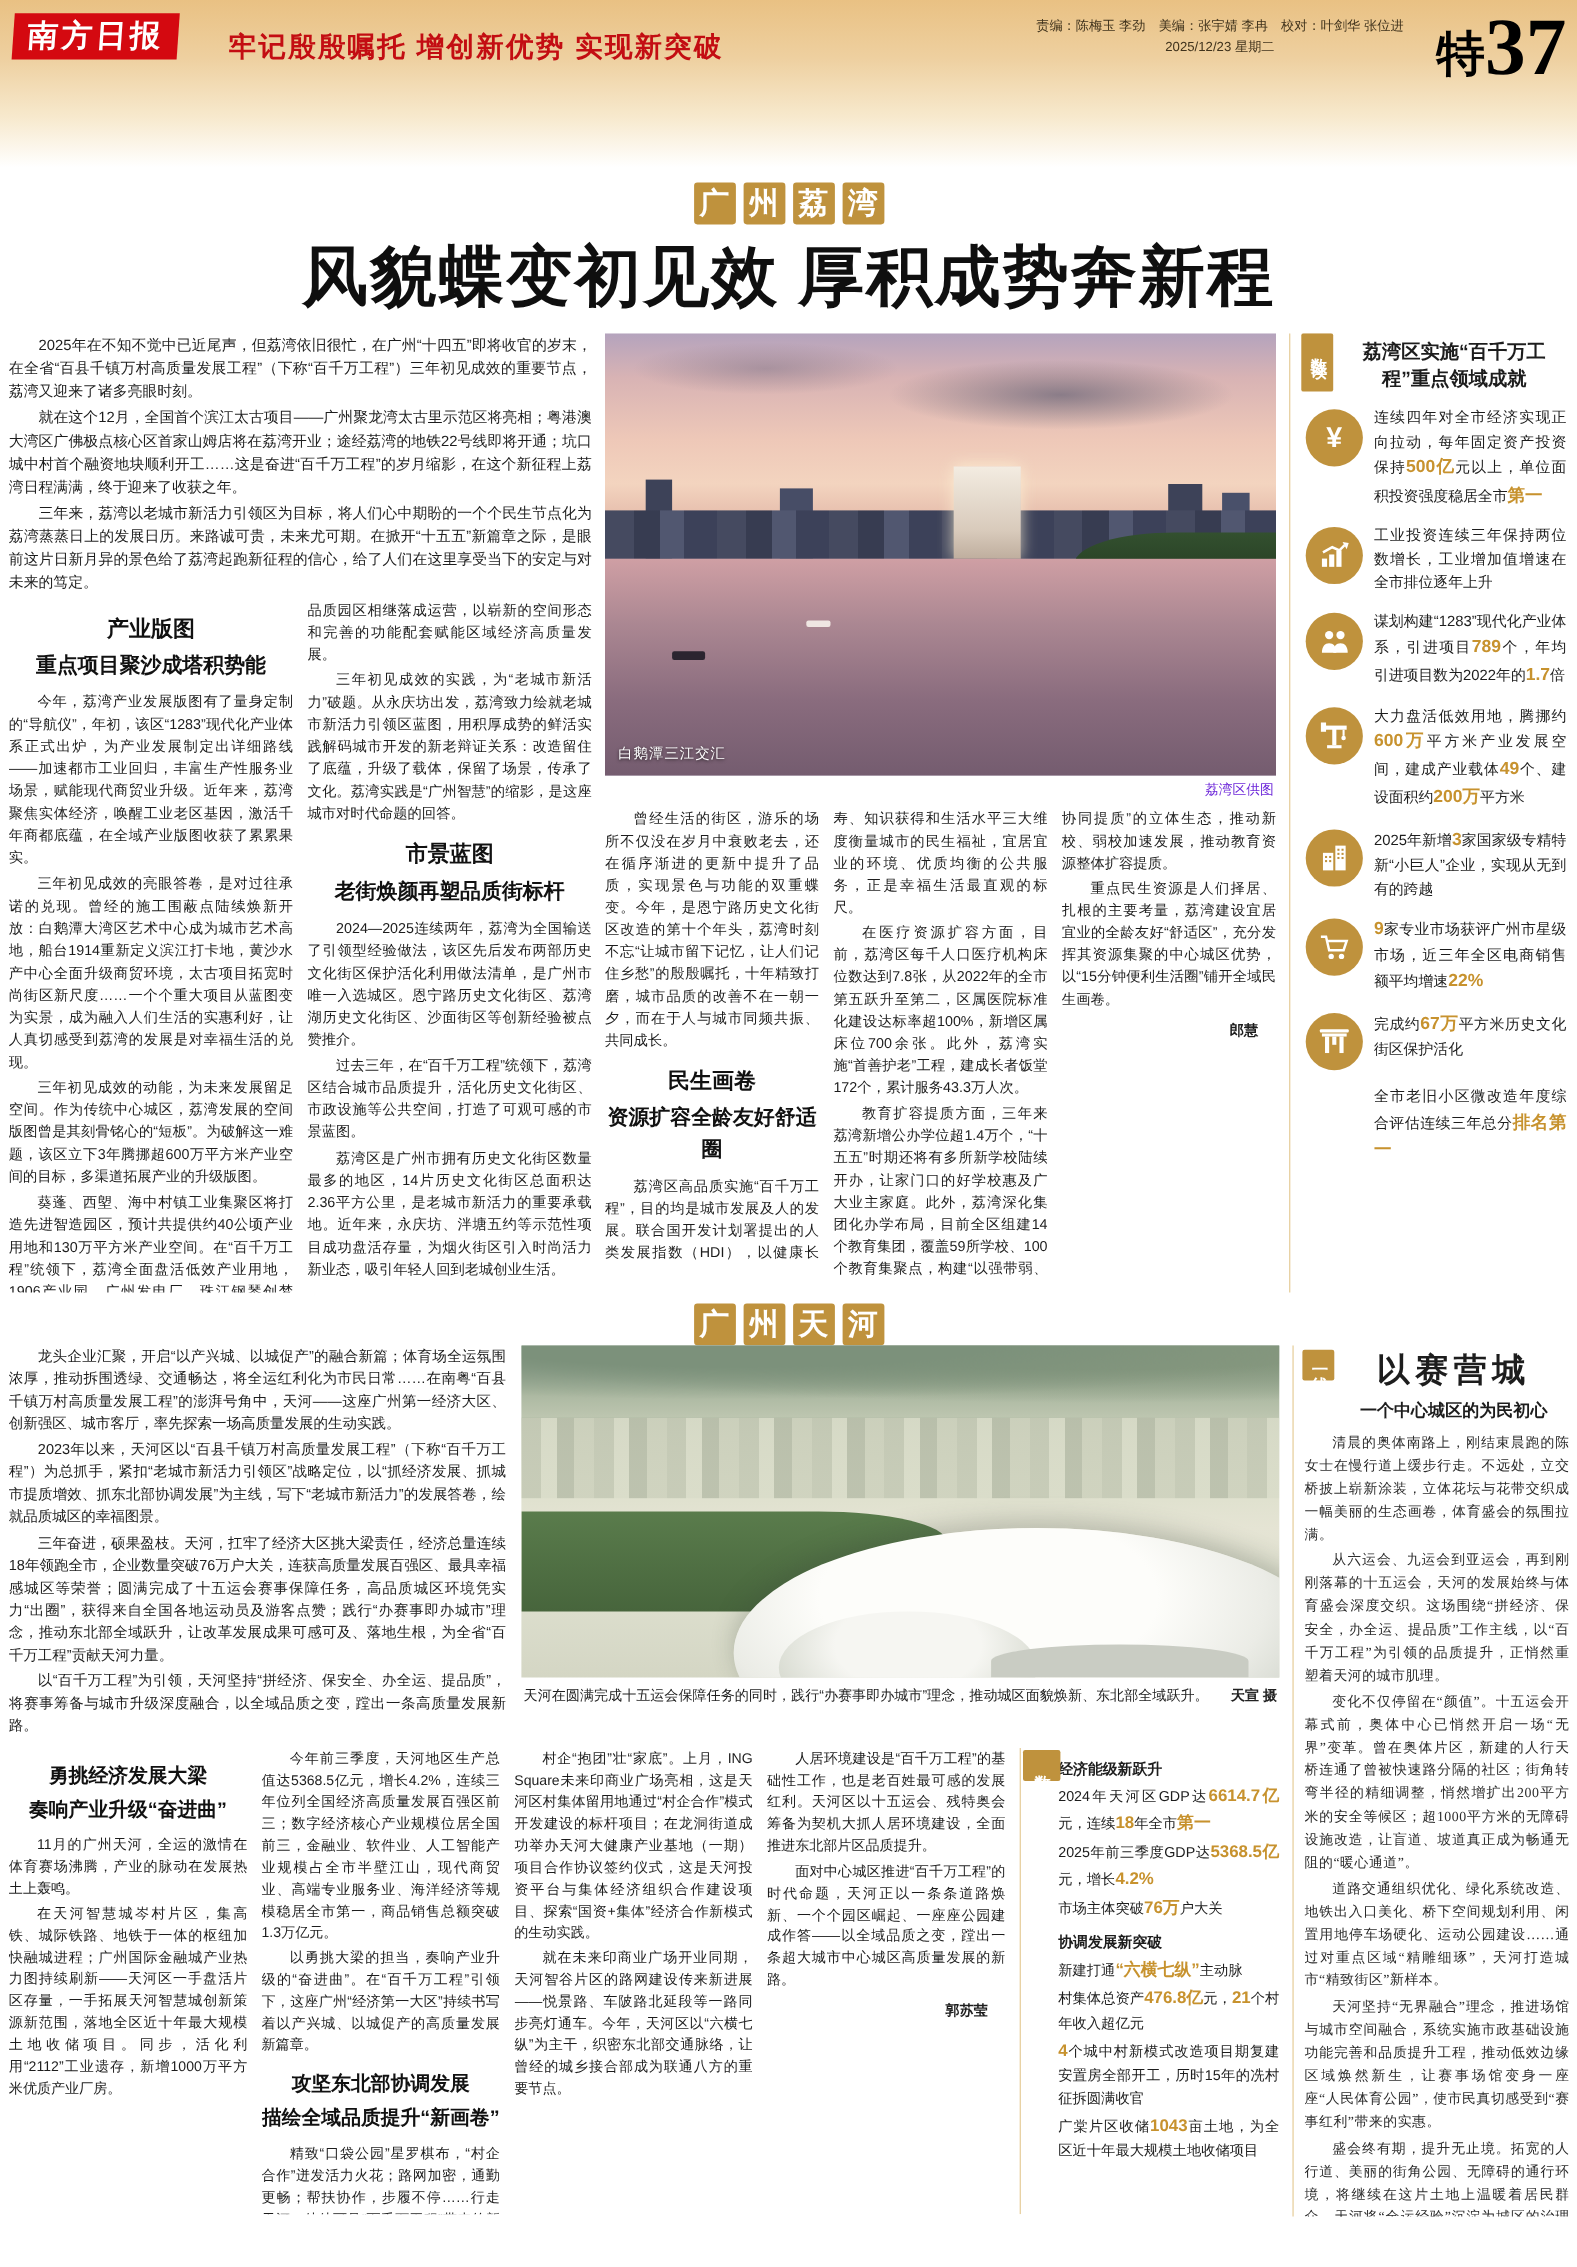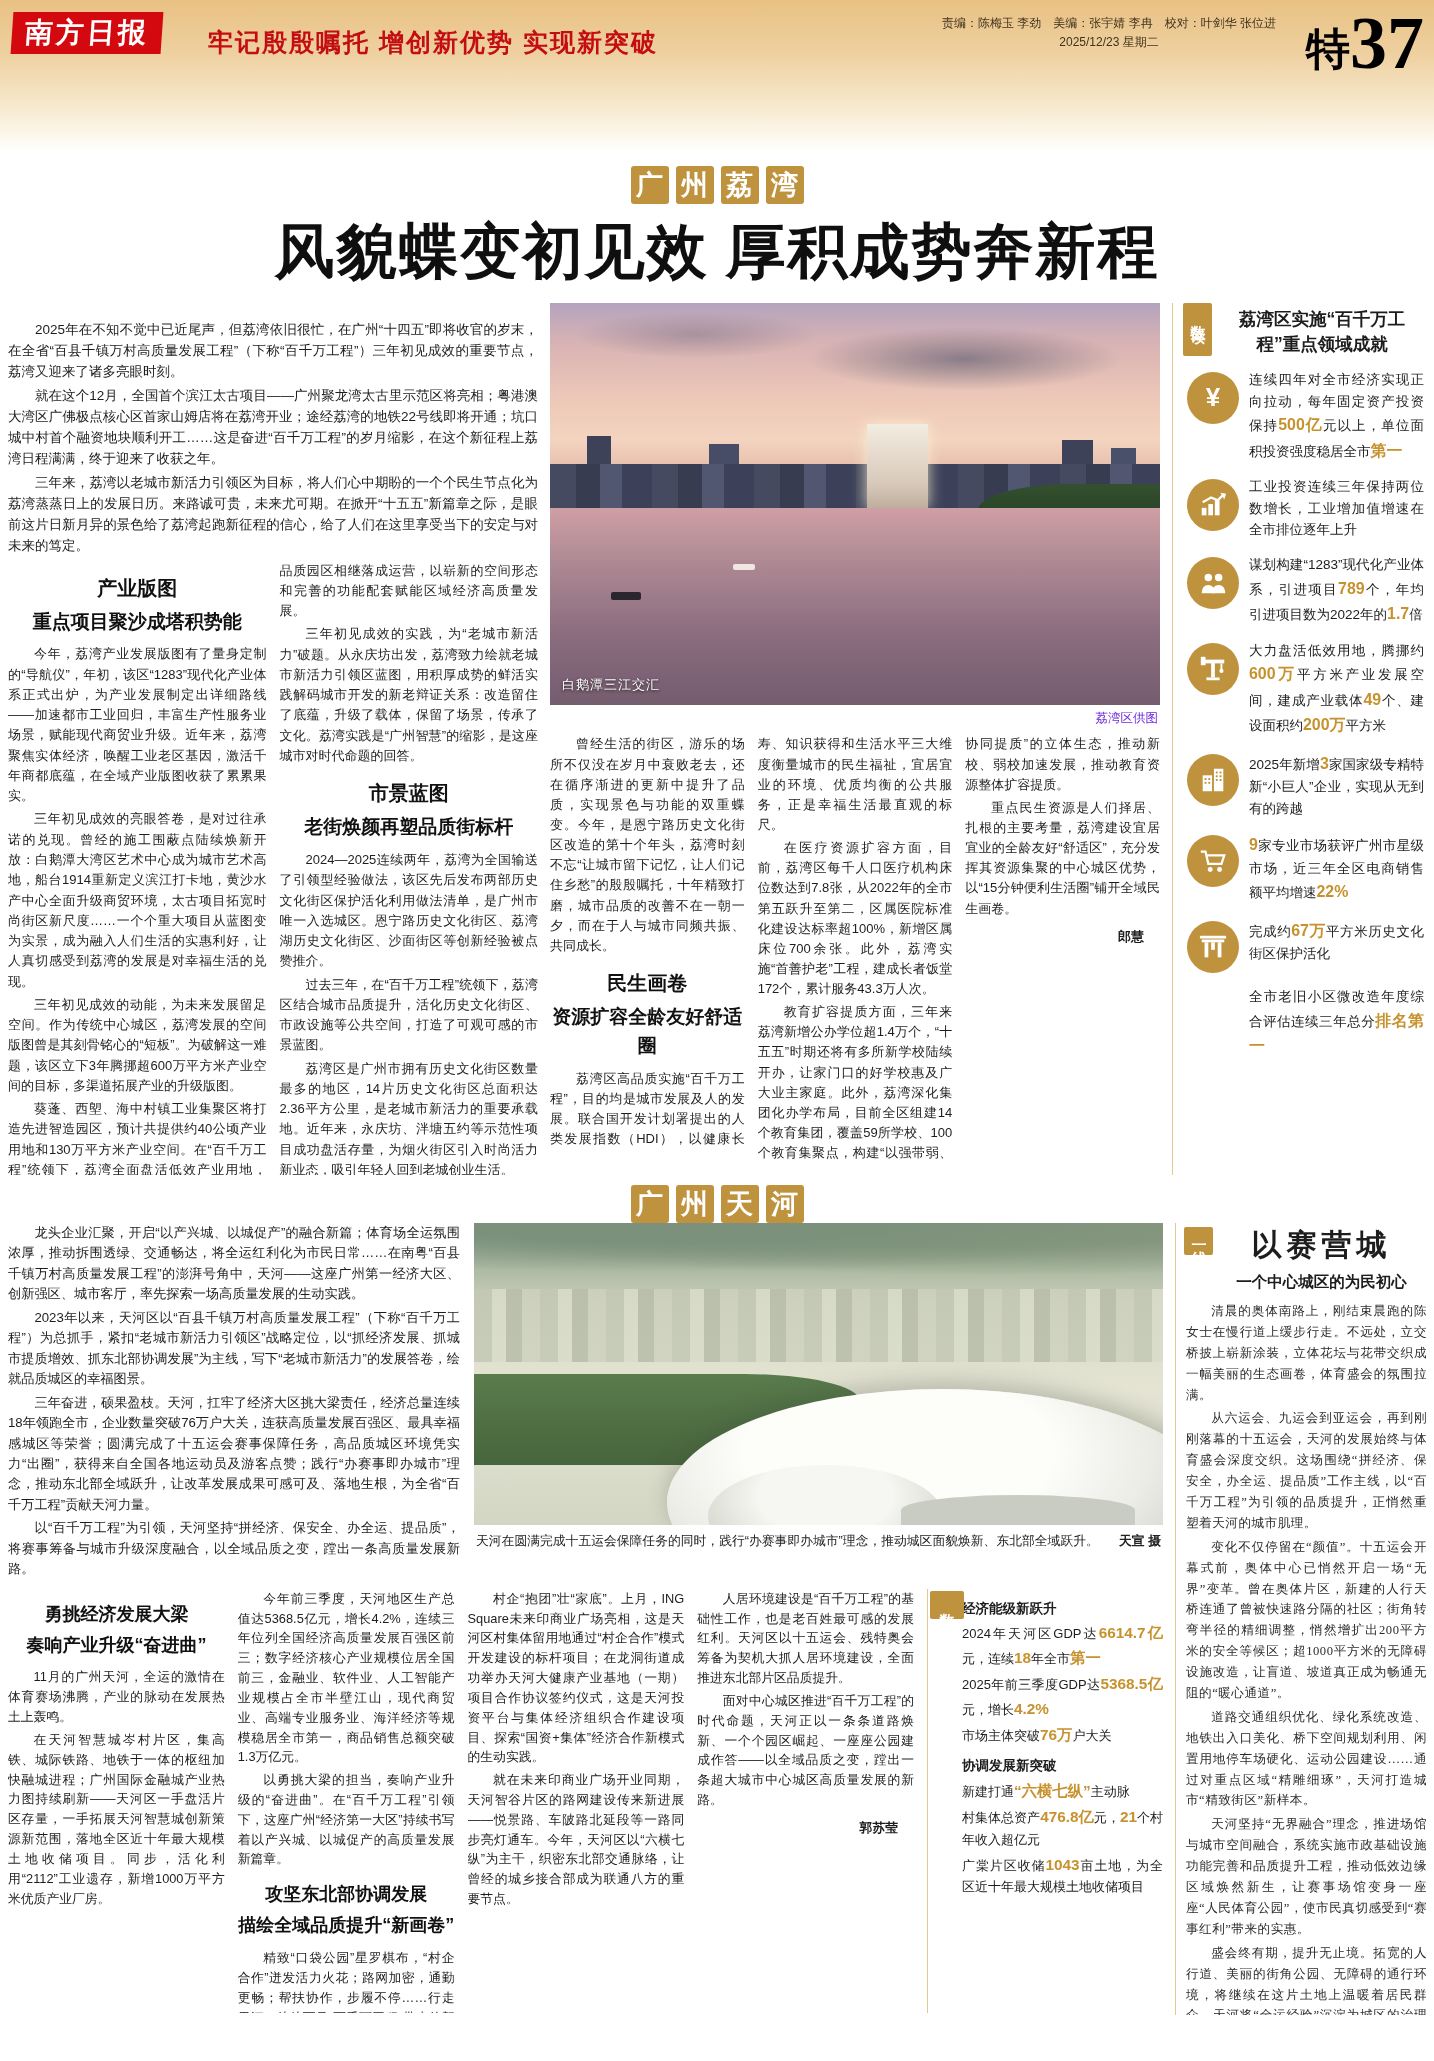--- a/index.html
+++ b/index.html
@@ -36,21 +36,21 @@
   .sechead .l2 { display:block; font-size:19px; margin-top:3px; }
   .byline { text-align:right; font-weight:800; padding-right:16px; margin-top:8px; text-indent:0; }
   .vtab { writing-mode:vertical-rl; background:#bf923d; color:#fff; font-size:15px; font-weight:700;
     letter-spacing:4px; padding:10px 5px; border-radius:2px; }
   .hl { color:#c7922e; font-weight:900; font-size:1.18em; }
 
   
   .a1 { padding:0 8px; }
   .a1 .badge { margin-top:14px; }
   .a1-body { display:grid; grid-template-columns:530px 610px 252px; gap:12px; height:872px; overflow:hidden; }
-  .a1-left { font-size:13.5px; line-height:1.56;margin-top:16px; }
+  .a1-left { font-size:13.5px; line-height:1.56; }
   .a1-intro { margin-bottom:4px; }
   .twocol { columns:2; column-gap:13px; column-fill:auto; height:668px; overflow:hidden; font-size:13px; }
   .a1-mid { font-size:13px; line-height:1.55; }
   .photo1 { position:relative; height:402px; overflow:hidden;
     background:linear-gradient(180deg,#b4a3bd 0%,#d8b3b4 10%,#eec8b8 24%,#f3d4bf 34%,#e5bcab 42%,#a2879a 50%,#8b7189 60%,#7a6279 78%,#6b5670 100%); }
   .ph-cloud1 { position:absolute; top:6%; right:6%; width:52%; height:16%;
     background:radial-gradient(ellipse at center,rgba(82,84,106,.6),transparent 70%); }
   .ph-cloud2 { position:absolute; top:2%; left:4%; width:40%; height:12%;
     background:radial-gradient(ellipse at center,rgba(120,110,130,.45),transparent 70%); }
   .ph-skyline { position:absolute; top:40%; left:0; right:0; height:11%;
@@ -389,20 +389,21 @@
           </div>
           <div class="s2">
             <span class="vtab s2-tab">数读</span>
             <div class="s2h">经济能级新跃升</div>
             <div class="s2l"><span>2024年天河区GDP达</span><span class="hl">6614.7亿</span><span>元，连续</span><span class="hl">18</span><span>年全市</span><span class="hl">第一</span></div>
             <div class="s2l"><span>2025年前三季度GDP达</span><span class="hl">5368.5亿</span><span>元，增长</span><span class="hl">4.2%</span></div>
             <div class="s2l"><span>市场主体突破</span><span class="hl">76万</span><span>户大关</span></div>
             <div class="s2h">协调发展新突破</div>
             <div class="s2l"><span>新建打通</span><span class="hl">“六横七纵”</span><span>主动脉</span></div>
             <div class="s2l"><span>村集体总资产</span><span class="hl">476.8亿</span><span>元，</span><span class="hl">21</span><span>个村年收入超亿元</span></div>
+            <div class="s2l"><span></span><span class="hl">4</span><span>个城中村新模式改造项目期复建安置房全部开工，历时15年的冼村征拆圆满收官</span></div>
             <div class="s2l"><span>广棠片区收储</span><span class="hl">1043</span><span>亩土地，为全区近十年最大规模土地收储项目</span></div>
 
           </div>
         </div>
       </div>
 
       <div class="a2-side">
         <div class="case-head">
           <span class="vtab case-tab">一线案例</span>
           <div class="case-title">以赛营城</div>

